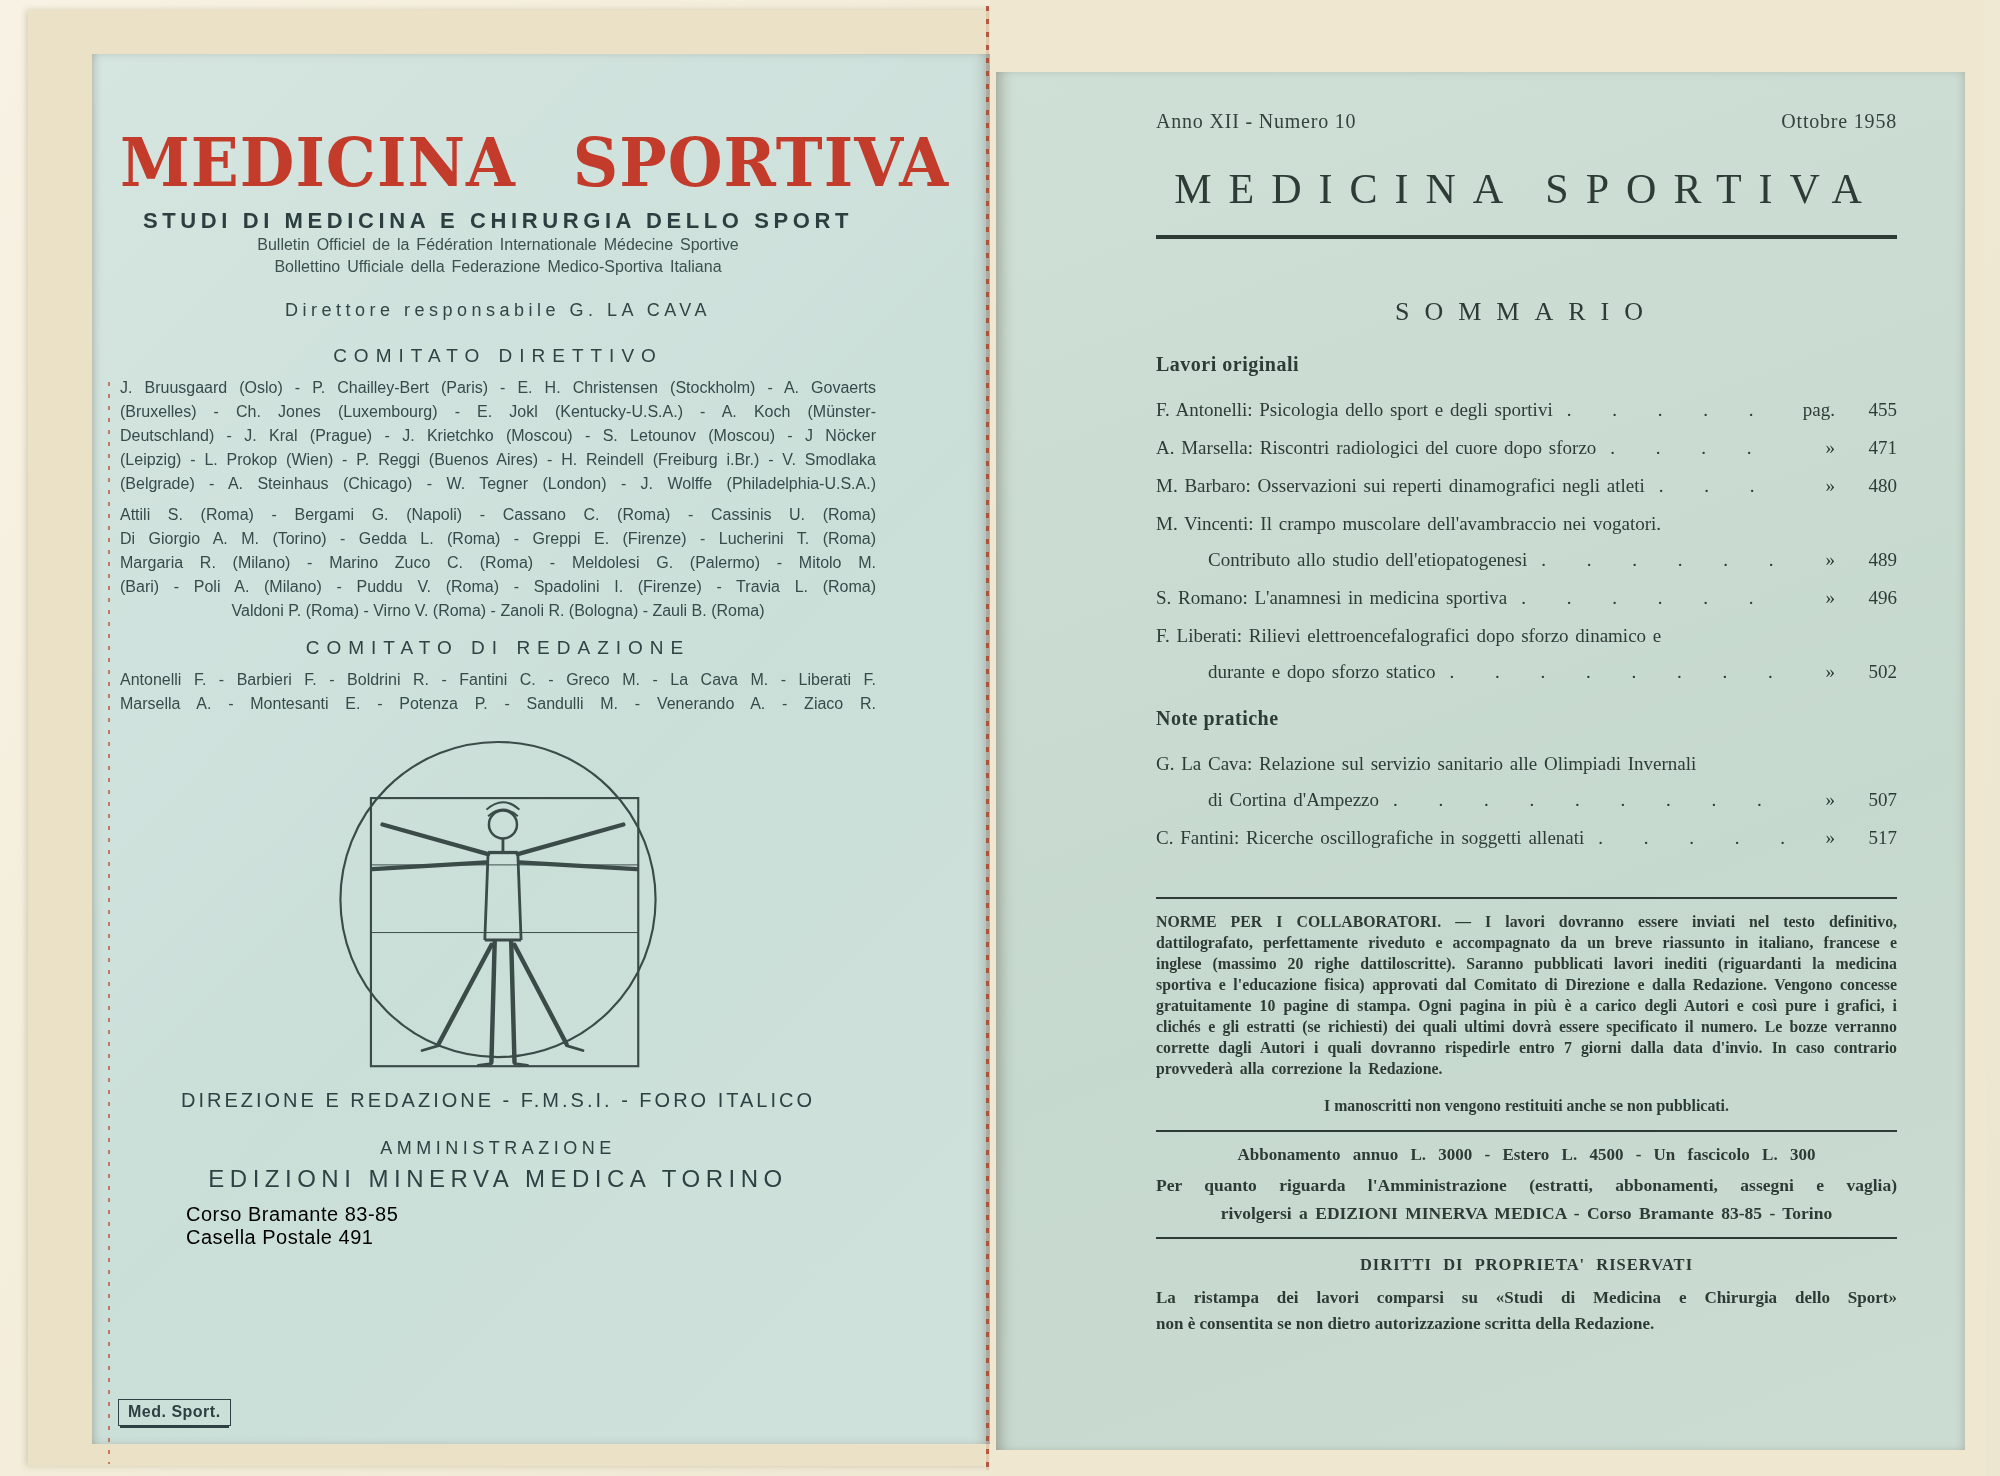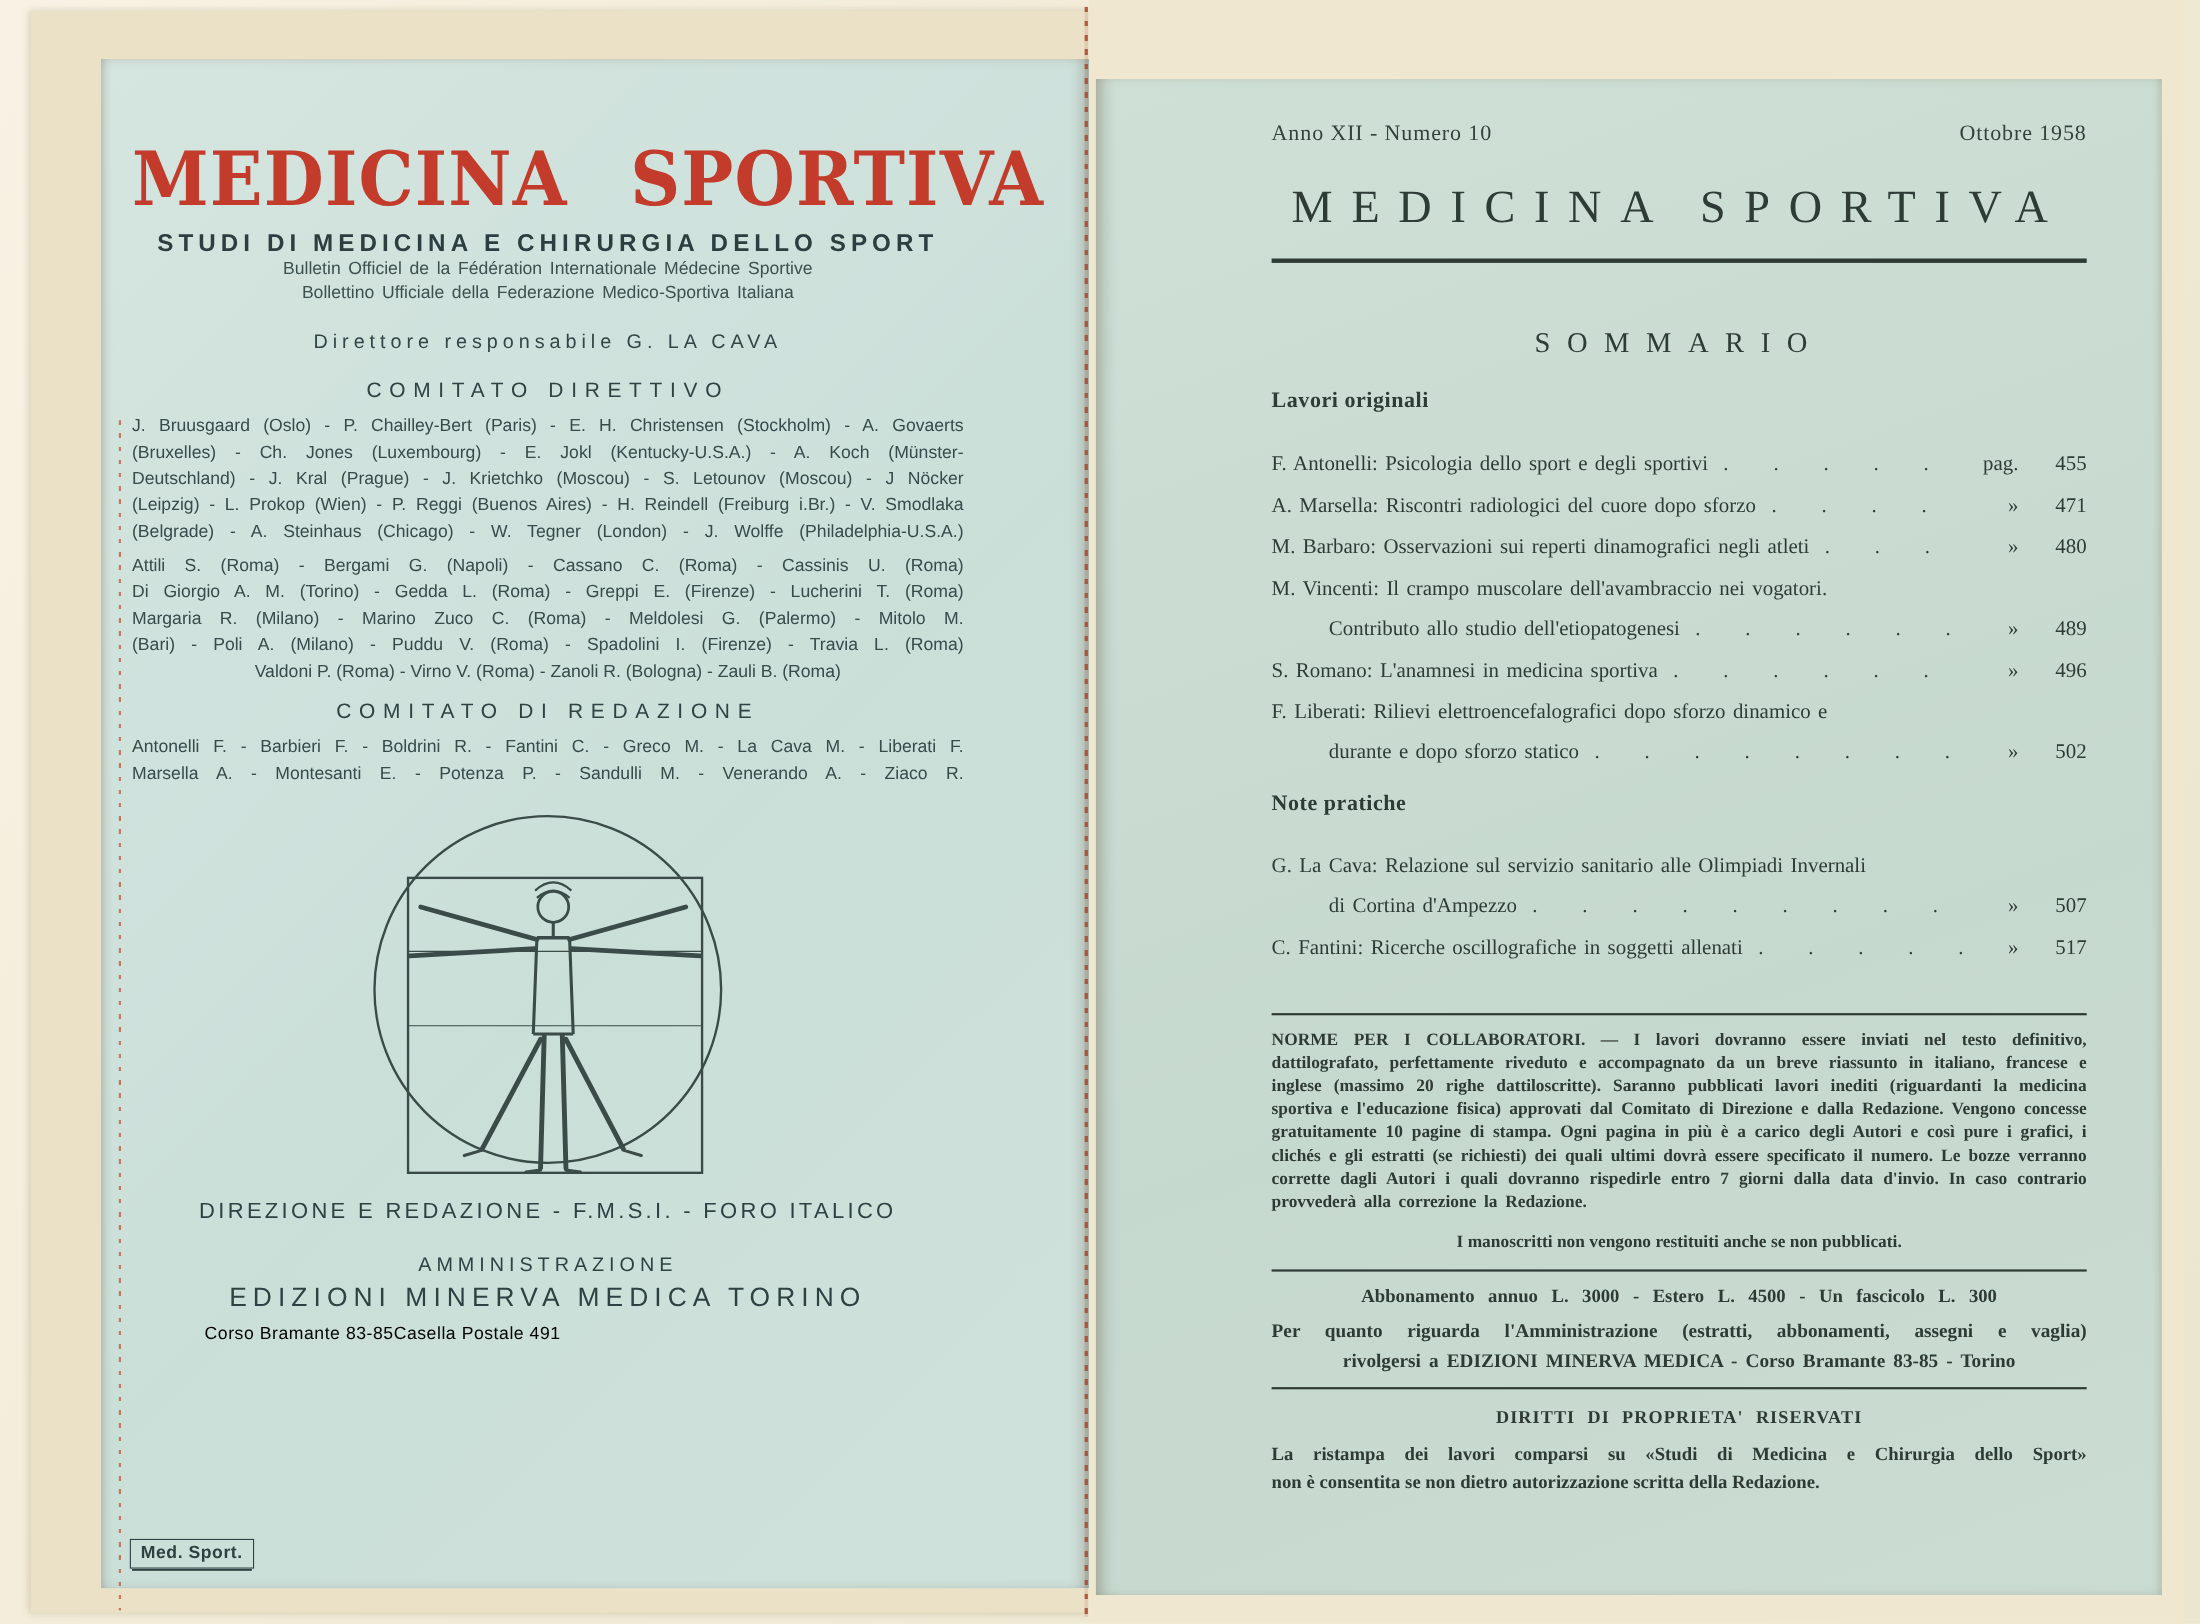--- a/index.html
+++ b/index.html
@@ -43,22 +43,22 @@
   .committee{margin-top:9px;font-size:16px;line-height:24px;color:#364b4a;}
   .jline{text-align:justify;text-align-last:justify;}
   .cline{text-align:center;}
   .committee + .committee{margin-top:7px;}
   .vitruvian-wrap{margin-top:16px;text-align:center;}
   .vitruvian-wrap svg{display:inline-block;}
   .cover-address1{margin-top:8px;font-size:20px;letter-spacing:3px;text-align:center;color:#2e4243;white-space:nowrap;}
   .cover-roma{margin-top:4px;font-size:17px;letter-spacing:3px;text-align:center;color:#2e4243;}
   .cover-admin-heading{margin-top:26px;font-size:18px;letter-spacing:4.5px;text-align:center;color:#2e4243;}
   .cover-admin-name{margin-top:6px;font-size:24px;letter-spacing:5.5px;text-align:center;color:#2e4243;white-space:nowrap;}
-  .cover-admin-row{display:flex;justify-content:flex-start;margin:10px auto 0 auto;width:624px;font-size:16px;color:#31474
-6;letter-spacing:.5px;}
+  .cover-admin-row{display:flex;justify-content:flex-end;margin:10px auto 0 auto;width:624px;font-size:20px;color:#31474
+6;letter-spacing:.5px;flex-direction:column;}
   .cover-stamp{
     position:absolute;left:26px;bottom:18px;
     font-size:16px;font-weight:700;color:#2e4041;letter-spacing:.5px;
     border:1.6px solid #2e4041;padding:3px 9px 4px 9px;
     box-shadow:0 4px 0 -2px #2e4041;
     background:transparent;
   }
   .cover-left-dots{
     position:absolute;left:80px;top:372px;width:2px;height:1082px;
     background:repeating-linear-gradient(180deg,rgba(192,85,50,.75) 0 4px,rgba(192,85,50,0) 4px 12px);
@@ -82,21 +82,21 @@
     font-family:"Liberation Serif",serif;color:#2e3c36;
   }
   .toc-content{margin:38px 0 0 160px;width:741px;}
   .toc-head-row{display:flex;justify-content:space-between;font-size:20px;letter-spacing:.8px;color:#33423c;}
   .toc-title{
     margin-top:32px;text-align:center;font-size:42px;letter-spacing:17px;color:#2e3b36;white-space:nowrap;
   }
   .toc-title-rule{margin-top:22px;border-top:4px solid #2e3b34;}
   .sommario{margin-top:58px;text-align:center;font-size:26px;letter-spacing:15px;color:#2e3b36;white-space:nowrap;}
   .toc-section-heading{margin-top:26px;font-size:20px;font-weight:700;letter-spacing:.5px;}
-  .toc-rows{margin-top:36px;}
+  .toc-rows{margin-top:24px;}
   .toc-row{display:flex;align-items:baseline;font-size:19px;line-height:19px;margin-bottom:19px;word-spacing:2px;}
   .toc-row.indent{margin-left:52px;}
   .toc-text{white-space:nowrap;}
   .toc-dots{flex:1;overflow:hidden;white-space:nowrap;letter-spacing:17px;padding-left:14px;}
   .toc-ref{width:50px;text-align:right;flex:none;}
   .toc-page{width:62px;text-align:right;flex:none;}
   .thin-rule{border-top:2px solid #2e3b34;}
   .norme-rule{margin-top:50px;}
   .norme{
     margin-top:12px;font-size:15.8px;line-height:21px;font-weight:700;

